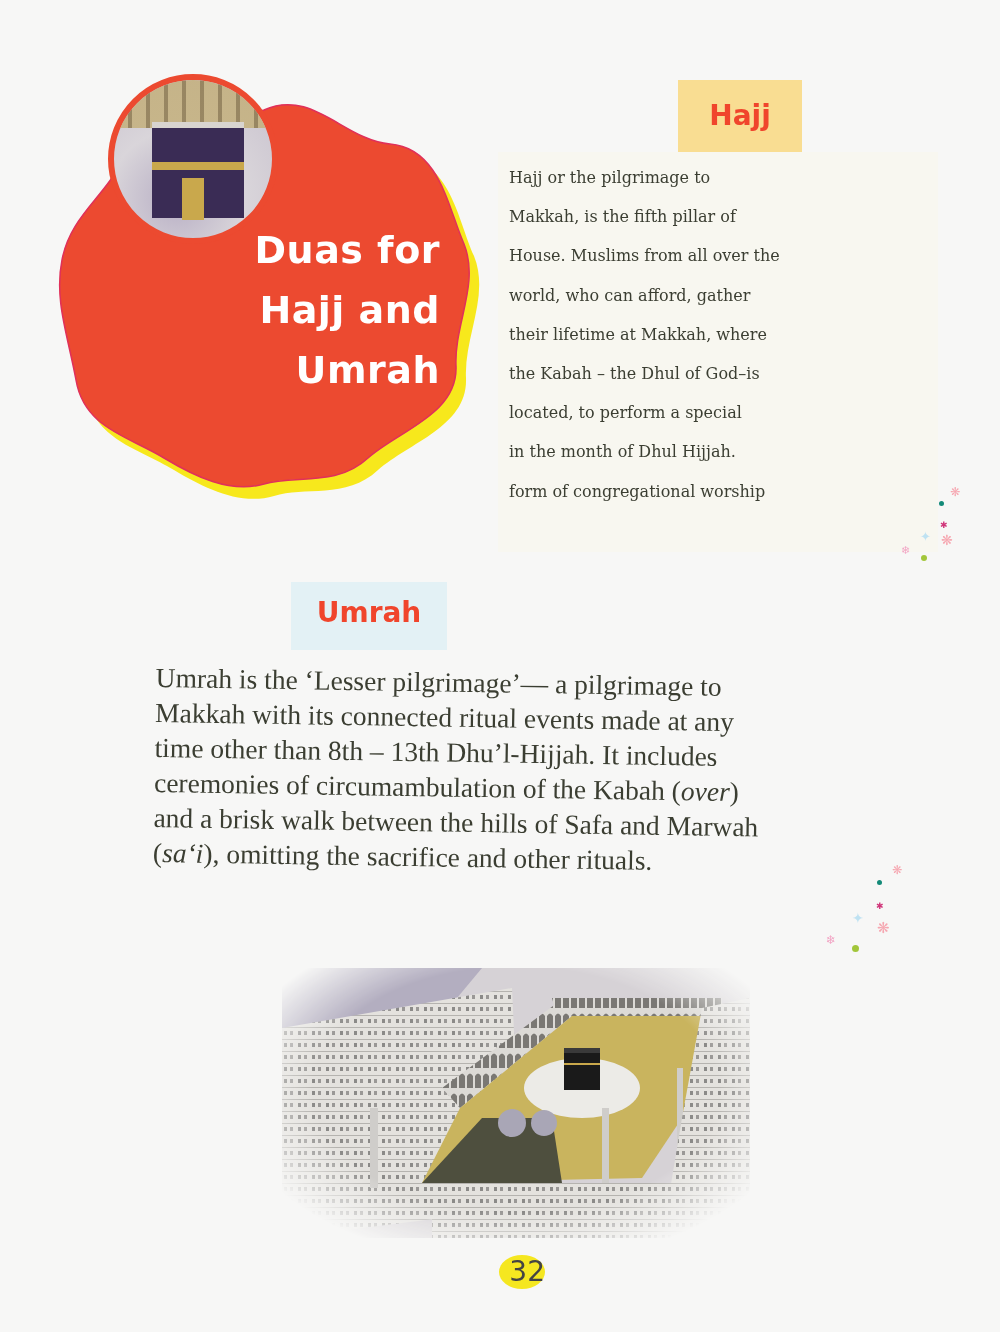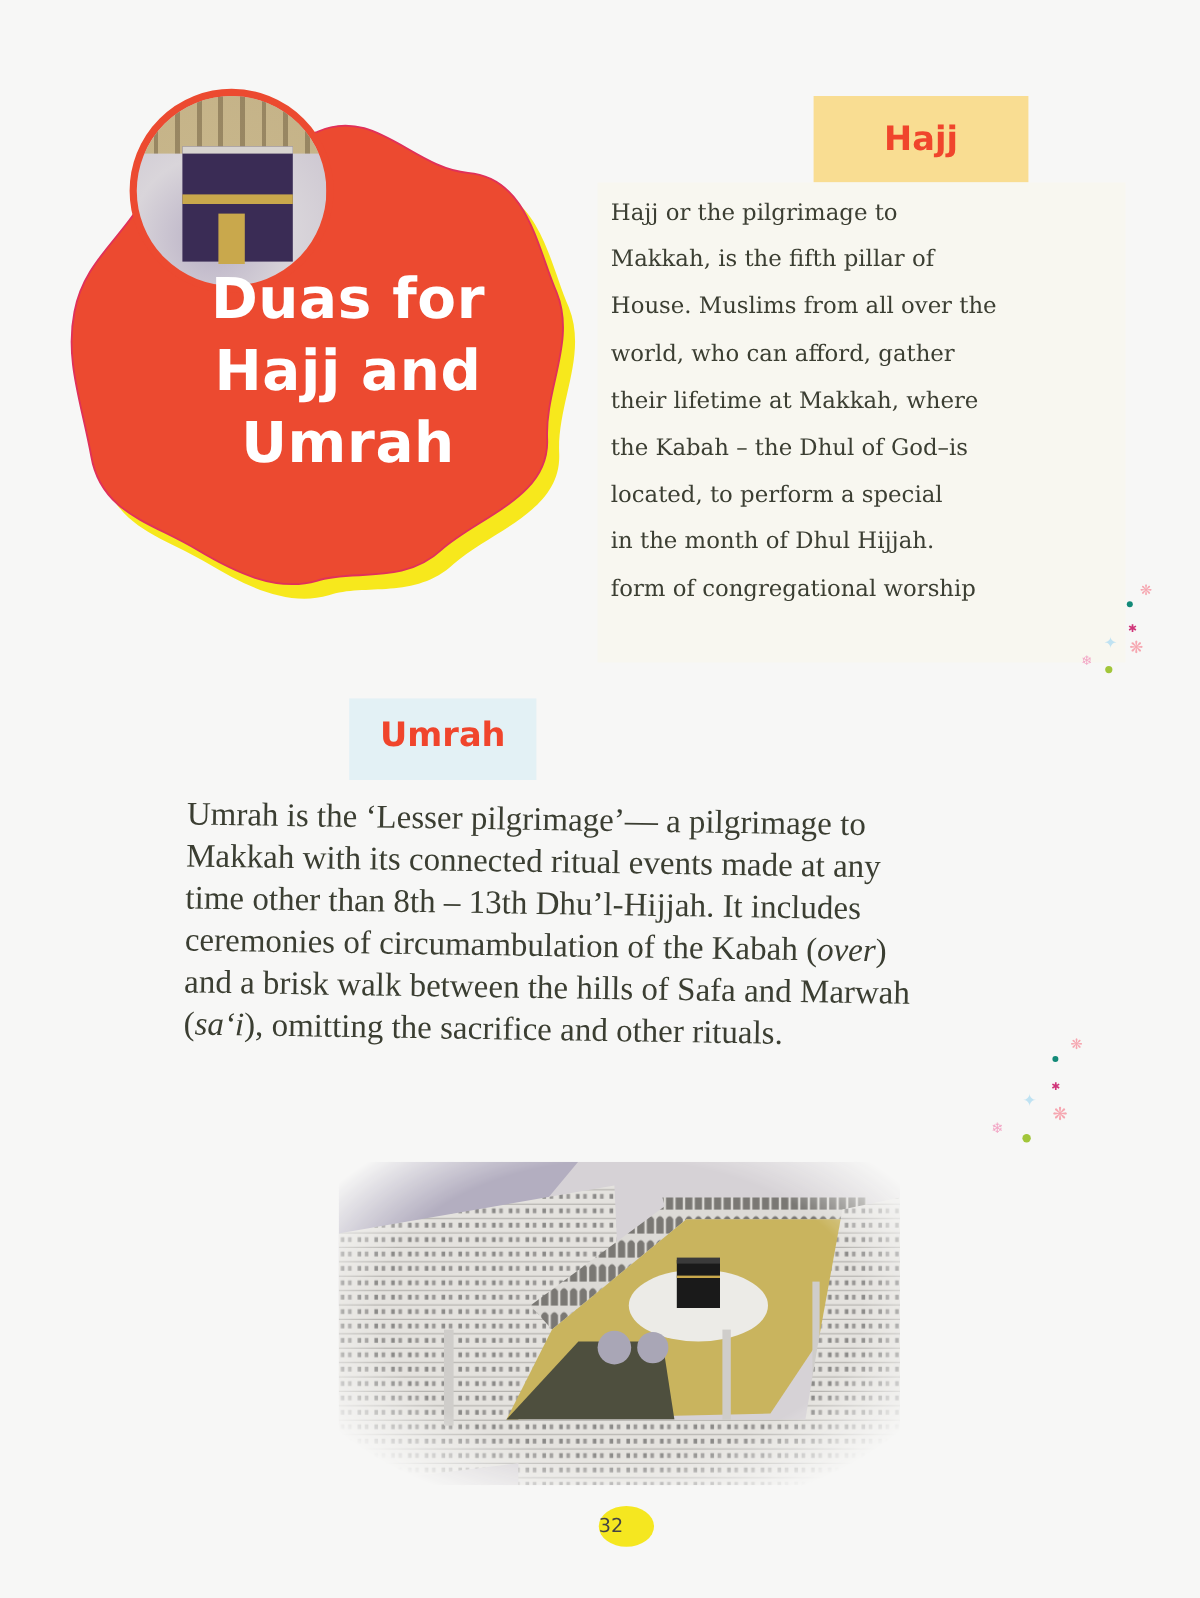--- a/index.html
+++ b/index.html
@@ -11,23 +11,23 @@
     font-family: "DejaVu Serif", serif;
     color: #3a3d33;
   }
   .page { position: absolute; inset: 0; }
 
   
   .badge { position: absolute; left: 50px; top: 52px; width: 440px; height: 450px; }
   .badge svg { position: absolute; left: 0; top: 0; }
   .badge-title {
     position: absolute; left: 90px; top: 168px; width: 300px;
-    text-align: center; color: #fff;
+    text-align: right; color: #fff;
     font-family: "DejaVu Sans", sans-serif; font-weight: bold;
-    font-size: 47px; line-height: 60px; letter-spacing: 0.5px;
+    font-size: 38px; line-height: 60px; letter-spacing: 0.5px;
   }
   .badge-photo {
     position: absolute; left: 58px; top: 22px; width: 170px; height: 170px;
     border-radius: 50%; overflow: hidden;
     border: 6px solid #ec4a30;
     background: radial-gradient(circle at 40% 75%, #b7aec4 0%, #d9d5da 45%, #c6bfcc 100%);
   }
   .badge-photo .arcade {
     position: absolute; left: 0; top: 0; width: 100%; height: 48px;
     background: repeating-linear-gradient(90deg, #c4b07c 0 14px, #8e7a4e 14px 18px);
@@ -43,31 +43,31 @@
   .badge-photo .door {
     position: absolute; left: 68px; top: 98px; width: 22px; height: 42px; background: #c9a84c;
   }
 
   
   .heading {
     position: absolute; text-align: center;
     font-family: "DejaVu Sans", sans-serif; font-weight: bold;
     color: #f0452c; font-size: 28px;
   }
-  .heading.hajj { left: 678px; top: 80px; width: 179px; height: 72px; line-height: 72px; background: #f9dd92; }
+  .heading.hajj { left: 678px; top: 80px; width: 124px; height: 72px; line-height: 72px; background: #f9dd92; }
   .heading.umrah { left: 291px; top: 582px; width: 156px; height: 68px; line-height: 62px; background: #e3f1f5; }
 
   
   .hajj-box {
     position: absolute; left: 498px; top: 152px; width: 440px; height: 400px;
     background: #f8f7f0;
   }
   .hajj-text {
     position: absolute; left: 509px; top: 158px; width: 430px;
-    font-size: 19px; line-height: 39.2px; color: #3b3e32;
+    font-size: 16px; line-height: 39.2px; color: #3b3e32;
   }
   .umrah-text {
     position: absolute; left: 156px; top: 660px; width: 720px;
     font-family: "Liberation Serif", serif;
     font-size: 27.5px; line-height: 35px; color: #3b3e32;
     transform: rotate(0.9deg); transform-origin: left top;
   }
   .umrah-text em { font-style: italic; }
 
   
@@ -80,22 +80,22 @@
     overflow: hidden;
     -webkit-mask-image: radial-gradient(ellipse 62% 65% at 50% 45%, #000 70%, transparent 100%);
             mask-image: radial-gradient(ellipse 62% 65% at 50% 45%, #000 70%, transparent 100%);
   }
   .illustration svg { width: 100%; height: 100%; }
 
   
   .page-number {
     position: absolute; left: 499px; top: 1255px; width: 46px; height: 34px;
     border-radius: 50%; background: #f5e720;
-    font-family: "DejaVu Sans", sans-serif; font-size: 16px; color: #444;
-    text-align: left; line-height: 34px;
+    font-family: "DejaVu Sans", sans-serif; font-size: 28px; color: #444;
+    text-align: right; line-height: 34px;
   }
 </style>
 </head>
 <body>
 
 <div class="page">
 
   <div class="badge">
     <svg width="440" height="450" viewBox="0 0 440 450">
       <path d="M220,62 C268,40 300,92 346,96 C396,100 404,160 420,196 C436,236 410,276 412,318 C414,366 356,382 324,410 C292,440 250,426 220,436 C186,446 150,428 120,410 C84,388 40,380 32,332 C24,288 10,252 18,212 C26,168 62,148 78,112 C98,70 168,80 220,62 Z" fill="#f7e81c" transform="translate(4,8)"></path>

